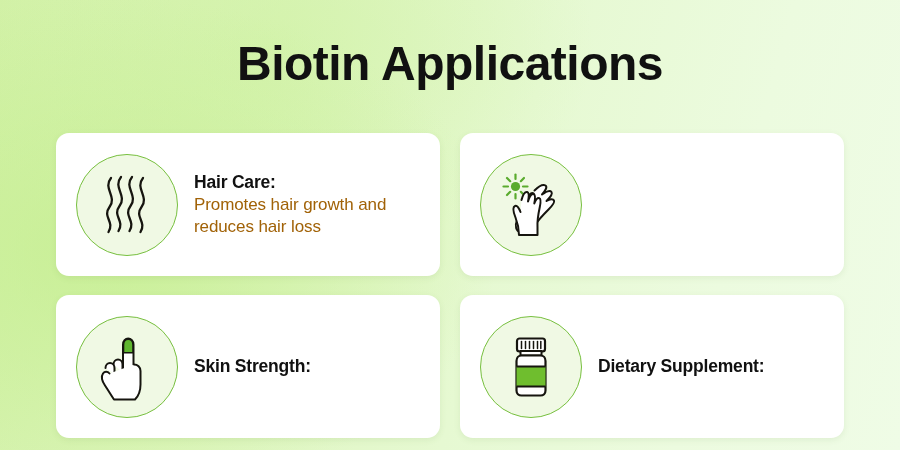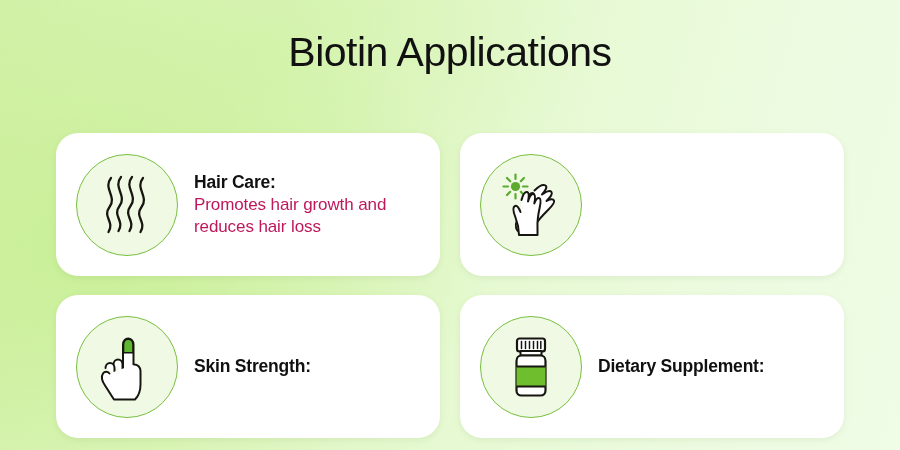--- a/index.html
+++ b/index.html
@@ -27,44 +27,44 @@
 
   
   .title-wrap {
     position: absolute;
     top: 22px;
     left: 0;
     width: 900px;
     text-align: center;
   }
   .title {
-    font-size: 41px;
-    font-weight: normal;
+    font-size: 48px;
+    font-weight: bold;
     color: #111111;
     letter-spacing: -0.5px;
     line-height: 1.1;
-    margin: 8px;
+    margin: 16px;
   }
 
   
   .grid {
     position: absolute;
     left: 56px;
     top: 133px;
     width: 788px;
     display: grid;
     grid-template-columns: 384px 384px;
     grid-template-rows: 143px 143px;
     column-gap: 20px;
     row-gap: 19px;
   }
 
   .card {
     background: #ffffff;
-    border-radius: 22px;
+    border-radius: 13px;
     box-shadow: 0 2px 6px rgba(90, 130, 60, 0.10);
     display: flex;
     align-items: center;
     padding: 0 16px 0 20px;
     box-sizing: border-box;
     overflow: hidden;
   }
 
   .icon-circle {
     flex: 0 0 auto;
@@ -90,21 +90,21 @@
     font-size: 17.5px;
     font-weight: bold;
     color: #111111;
     line-height: 1.28;
     margin: 0 0 1px 0;
     letter-spacing: -0.2px;
   }
   .card-desc {
     font-size: 17px;
     font-weight: normal;
-    color: #be185d;
+    color: #a16207;
     line-height: 1.3;
     margin: 0;
     letter-spacing: -0.1px;
   }
 </style>
 </head>
 <body>
 
 <div id="infographic">
 

